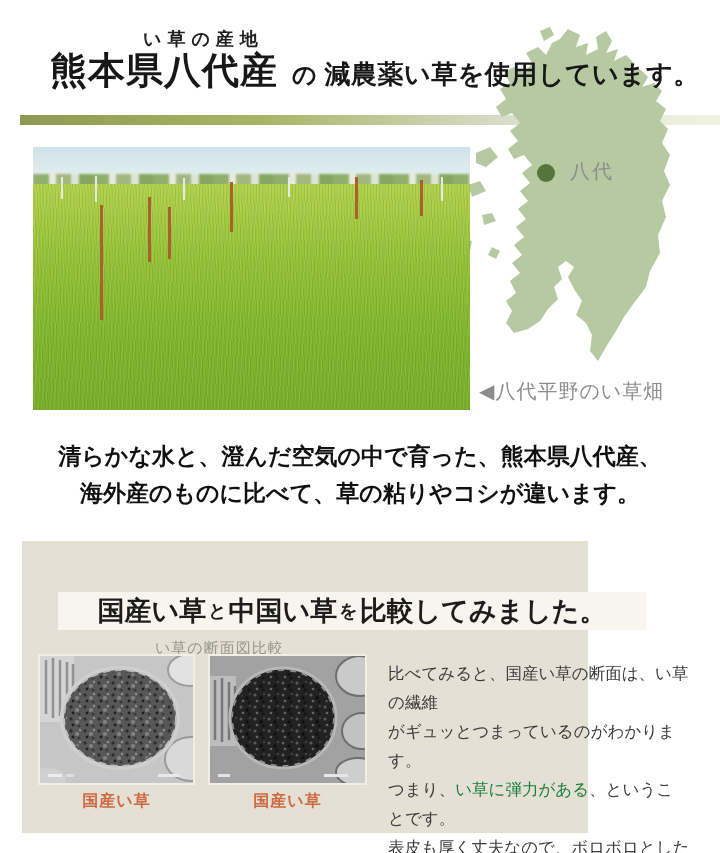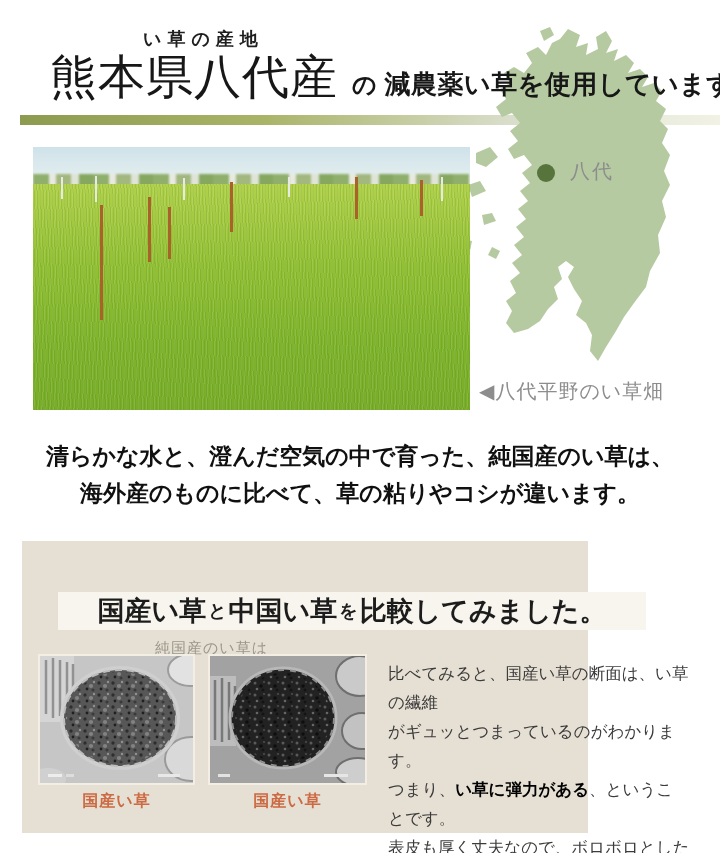--- a/index.html
+++ b/index.html
@@ -16,21 +16,21 @@
     font-family: "Liberation Serif", "DejaVu Serif", serif;
     font-size: 18px; font-weight: bold; letter-spacing: 6px; color: #1f1f1f;
     z-index: 3;
   }
   .title-row {
     position: absolute; left: 50px; top: 46px; width: 665px;
     display: flex; align-items: baseline; white-space: nowrap;
     font-family: "Liberation Serif", "DejaVu Serif", serif;
     color: #171717; z-index: 3;
   }
-  .title-main { font-size: 47px; font-weight: normal; letter-spacing: 1px; }
+  .title-main { font-size: 37px; font-weight: bold; letter-spacing: 1px; }
   .title-particle { font-size: 24px; font-weight: bold; margin-left: 14px; }
   .title-rest { font-size: 26px; font-weight: bold; margin-left: 8px; letter-spacing: 0.5px; }
   .accent-bar {
     position: absolute; left: 20px; top: 115px; width: 700px; height: 10px;
     background: linear-gradient(90deg, #8c9b50 0%, #aab468 35%, #d9decb 70%, #f1f2e4 100%);
     z-index: 0;
   }
 
   
   .map-wrap { position: absolute; left: 448px; top: 25px; width: 260px; height: 350px; z-index: 1; }
@@ -108,21 +108,21 @@
     position: absolute; top: 250px; text-align: center;
     font-size: 16px; font-weight: bold; color: #cb6a43; letter-spacing: 1px;
   }
   .micro-label.left  { left: 18px;  width: 153px; }
   .micro-label.right { left: 188px; width: 155px; }
   .compare-body {
     position: absolute; left: 366px; top: 118px; width: 302px;
     font-size: 16.5px; line-height: 29px; color: #3b3b3b;
     white-space: pre-line;
   }
-  .compare-body .b { font-weight: bold; color: #000000; }
+  .compare-body .b { font-weight: normal; color: #15803d; }
 </style>
 </head>
 <body>
 
 <div class="page">
 
   <div class="eyebrow">い草の産地</div>
   <div class="title-row">
     <span class="title-main">熊本県八代産</span>
     <span class="title-particle">の</span>
@@ -174,33 +174,33 @@
     <div class="stake" style="left:67px;  top:58px; height:115px;"></div>
     <div class="stake" style="left:115px; top:50px; height:65px;"></div>
     <div class="stake" style="left:135px; top:60px; height:52px;"></div>
     <div class="stake" style="left:197px; top:35px; height:50px;"></div>
     <div class="stake" style="left:322px; top:30px; height:42px;"></div>
     <div class="stake" style="left:387px; top:33px; height:36px;"></div>
   </div>
   <div class="photo-caption">◀八代平野のい草畑</div>
 
   <div class="intro">
-    <div>清らかな水と、澄んだ空気の中で育った、純国産のい草は、</div>
+    <div>清らかな水と、澄んだ空気の中で育った、熊本県八代産、</div>
     <div>海外産のものに比べて、草の粘りやコシが違います。</div>
   </div>
 
   <div class="compare-box">
     <div class="compare-heading">
       <span class="h-big">国産い草</span>
       <span class="h-small">と</span>
       <span class="h-big">中国い草</span>
       <span class="h-small">を</span>
       <span class="h-big">比較してみました。</span>
     </div>
-    <div class="compare-sub">純国産のい草は</div>
+    <div class="compare-sub">い草の断面図比較</div>
 
     <div class="micro left">
       <svg viewBox="0 0 153 127">
         <rect width="153" height="127" fill="#c6c6c6"></rect>
         <rect x="0" y="0" width="34" height="66" fill="#d5d5d5"></rect>
         <g stroke="#929292" stroke-width="2.5" fill="none">
           <path d="M6 4 v54"></path>
             <path d="M13 2 v60"></path>
             <path d="M20 4 v56"></path>
             <path d="M27 6 v52"></path>

